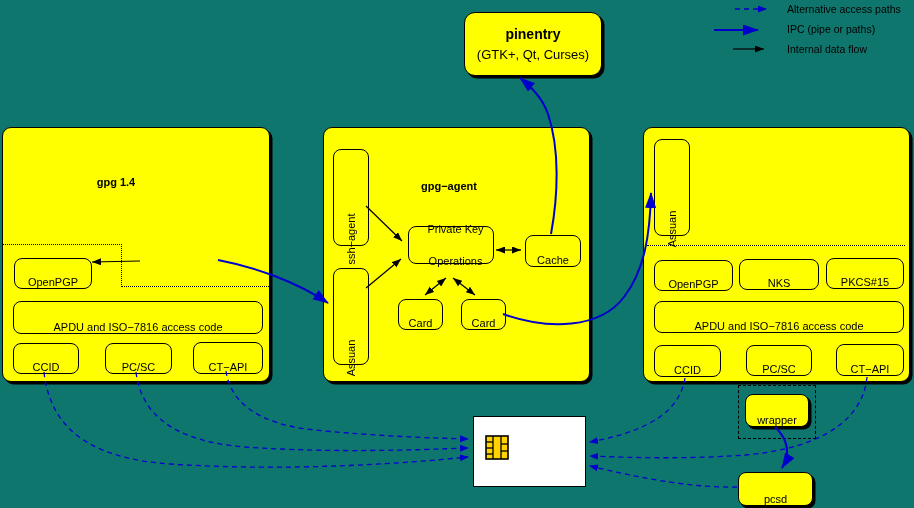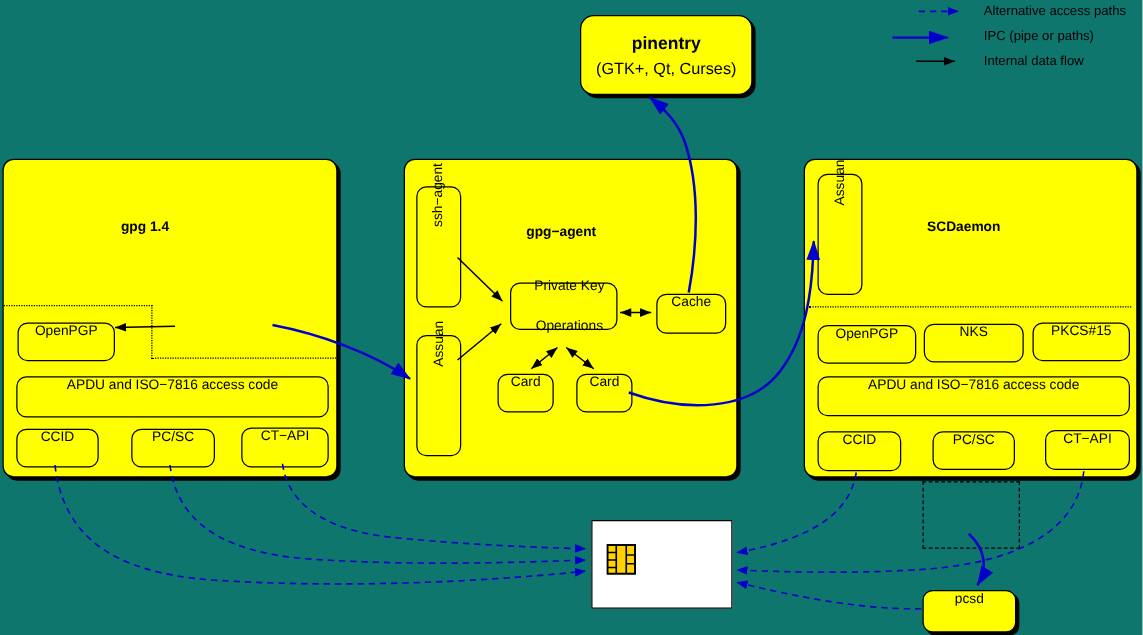--- a/index.html
+++ b/index.html
@@ -6,21 +6,21 @@
   #canvas {
     position:relative; width:914px; height:508px; overflow:hidden;
     font-family:"Liberation Sans", sans-serif; color:#000; background:#0f766e;
   }
   .bigbox {
     position:absolute; background:#ffff00; border:1.8px solid #000;
     border-radius:9px; box-shadow:2.5px 2.5px 0 #000;
   }
   .node {
     position:absolute; background:#ffff00; border:1.4px solid #000;
-    border-radius:8px; display:flex; align-items:flex-start; justify-content:center;
+    border-radius:8px; display:flex; align-items:flex-end; justify-content:center;
     font-size:11px; line-height:12px; text-align:center;
   }
   .shadowed { box-shadow:2.5px 2.5px 0 #000; }
   .title {
     position:absolute; font-weight:bold; font-size:11px; text-align:center;
   }
   .vlabel { transform:rotate(-90deg); white-space:nowrap; font-size:11px; }
   .dotted-h { position:absolute; height:0; border-top:1.6px dotted #000; }
   .dotted-v { position:absolute; width:0; border-left:1.6px dotted #000; }
   .pin-title { font-weight:bold; font-size:14px; text-align:center; }
@@ -95,21 +95,20 @@
     </div>
     <div class="node" style="left:74px; top:171px; width:43px; height:29px;">
       <span>Card</span>
     </div>
     <div class="node" style="left:137px; top:171px; width:43px; height:29px;">
       <span>Card</span>
     </div>
   </div>
 
   <div class="bigbox" style="left:643px; top:127px; width:265px; height:253px;">
-    <div class="title" style="left:0; top:48px; width:254px;">SCDaemon</div>
 
     <div class="node" style="left:10px; top:11px; width:34px; height:95px;">
       <span class="vlabel">Assuan</span>
     </div>
 
     <div class="dotted-h" style="left:3px; top:117px; width:258px;"></div>
 
     <div class="node" style="left:10px; top:132px; width:77px; height:29px;">
       <span>OpenPGP</span>
     </div>
@@ -127,20 +126,23 @@
     </div>
     <div class="node" style="left:102px; top:217px; width:64px; height:29px;">
       <span>PC/SC</span>
     </div>
     <div class="node" style="left:192px; top:216px; width:66px; height:30px;">
       <span>CT−API</span>
     </div>
   </div>
 
   <div class="wrapper-dash"></div>
+  <div class="node shadowed" style="left:745px; top:394px; width:62px; height:31px;">
+    <span>wrapper</span>
+  </div>
   <div class="node shadowed" style="left:738px; top:472px; width:73px; height:32px;">
     <span>pcsd</span>
   </div>
 
   <div class="smartcard">
     <svg width="28" height="28" style="position:absolute; left:11px; top:18px;" viewBox="0 0 28 28">
       <rect x="1" y="1" width="22" height="23" fill="#ffd200" stroke="#000" stroke-width="1.6"></rect>
       <line x1="8" y1="1" x2="8" y2="24" stroke="#000" stroke-width="1.3"></line>
       <line x1="16" y1="1" x2="16" y2="24" stroke="#000" stroke-width="1.3"></line>
       <line x1="1" y1="7" x2="8" y2="7" stroke="#000" stroke-width="1.3"></line>

